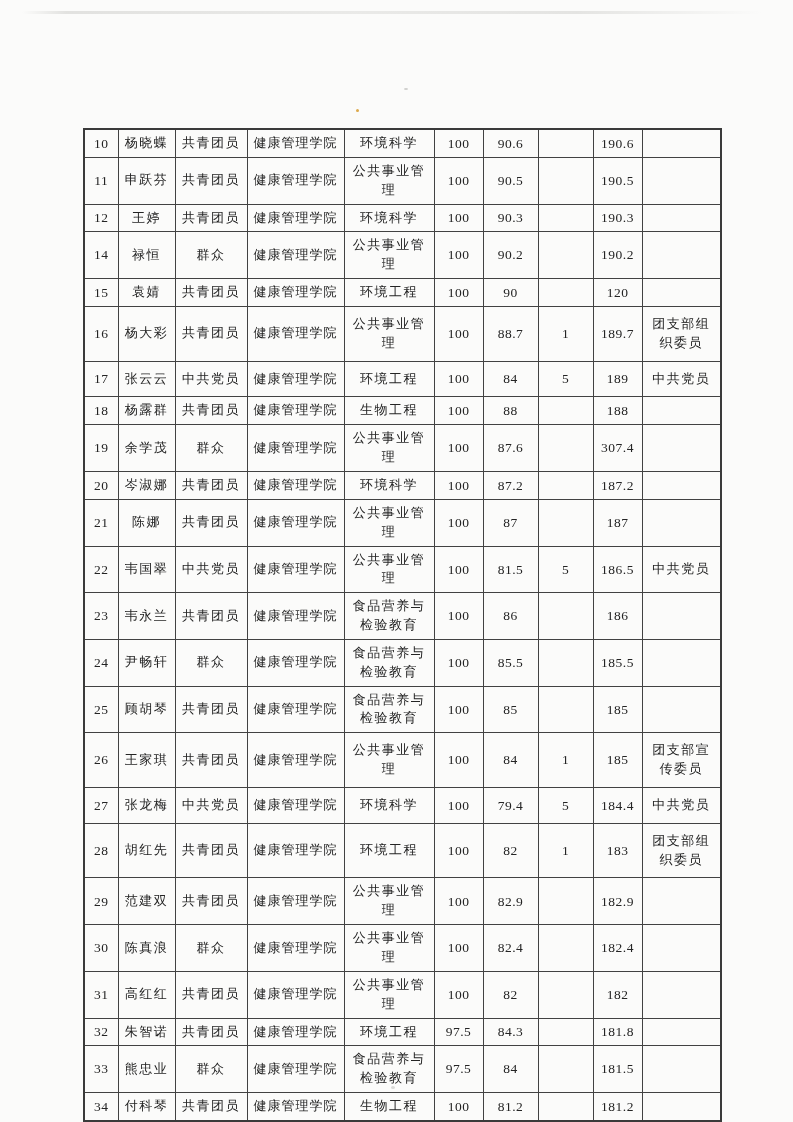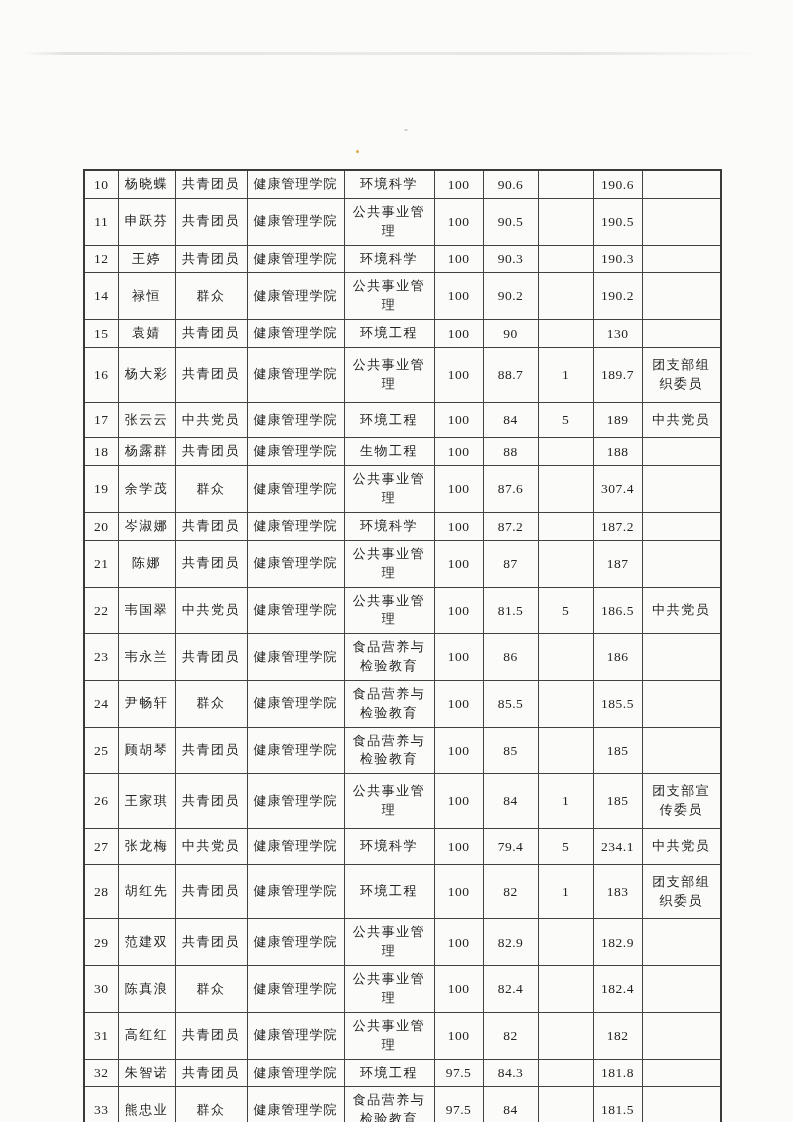--- a/index.html
+++ b/index.html
@@ -10,21 +10,20 @@
     width: 793px;
     height: 1122px;
     position: relative;
     background: #fbfbfa;
     overflow: hidden;
     font-family: "Liberation Serif", "DejaVu Serif", serif;
   }
   .page {
     position: absolute;
     inset: 0;
-    margin-top: 41px;
   }
   
   .scan-streak {
     position: absolute;
     left: 22px;
     top: 11px;
     width: 740px;
     height: 3px;
     background: linear-gradient(90deg,
       rgba(205,205,202,0) 0%,
@@ -153,21 +152,21 @@
         </tr>
         <tr class="r-short">
           <td class="col-no">15</td>
           <td class="col-name">袁婧</td>
           <td class="col-political">共青团员</td>
           <td class="col-college">健康管理学院</td>
           <td class="col-major">环境工程</td>
           <td class="col-score1">100</td>
           <td class="col-score2">90</td>
           <td class="col-bonus"></td>
-          <td class="col-total">130</td>
+          <td class="col-total">120</td>
           <td class="col-remark"></td>
         </tr>
         <tr class="r-tall">
           <td class="col-no">16</td>
           <td class="col-name">杨大彩</td>
           <td class="col-political">共青团员</td>
           <td class="col-college">健康管理学院</td>
           <td class="col-major">公共事业管理</td>
           <td class="col-score1">100</td>
           <td class="col-score2">88.7</td>
@@ -297,21 +296,21 @@
         </tr>
         <tr class="r-short">
           <td class="col-no">27</td>
           <td class="col-name">张龙梅</td>
           <td class="col-political">中共党员</td>
           <td class="col-college">健康管理学院</td>
           <td class="col-major">环境科学</td>
           <td class="col-score1">100</td>
           <td class="col-score2">79.4</td>
           <td class="col-bonus">5</td>
-          <td class="col-total">234.1</td>
+          <td class="col-total">184.4</td>
           <td class="col-remark">中共党员</td>
         </tr>
         <tr class="r-tall">
           <td class="col-no">28</td>
           <td class="col-name">胡红先</td>
           <td class="col-political">共青团员</td>
           <td class="col-college">健康管理学院</td>
           <td class="col-major">环境工程</td>
           <td class="col-score1">100</td>
           <td class="col-score2">82</td>

